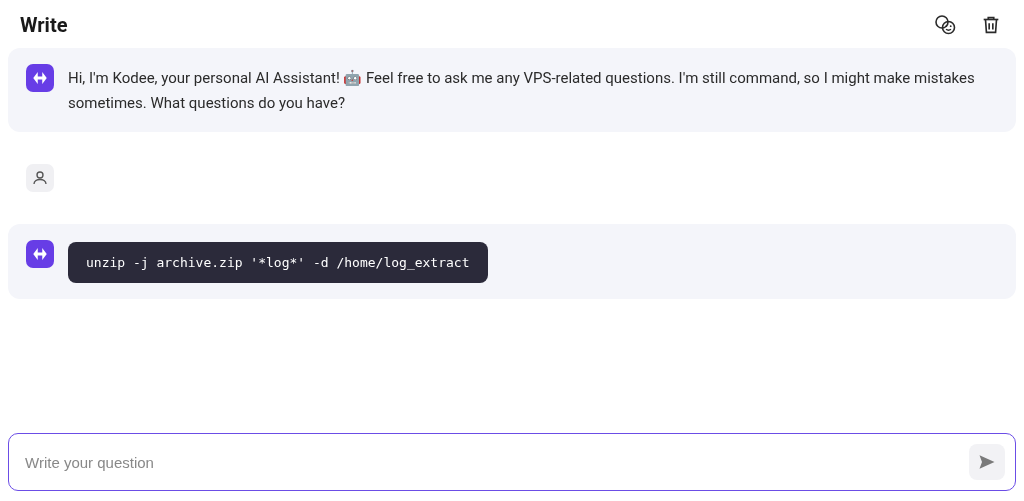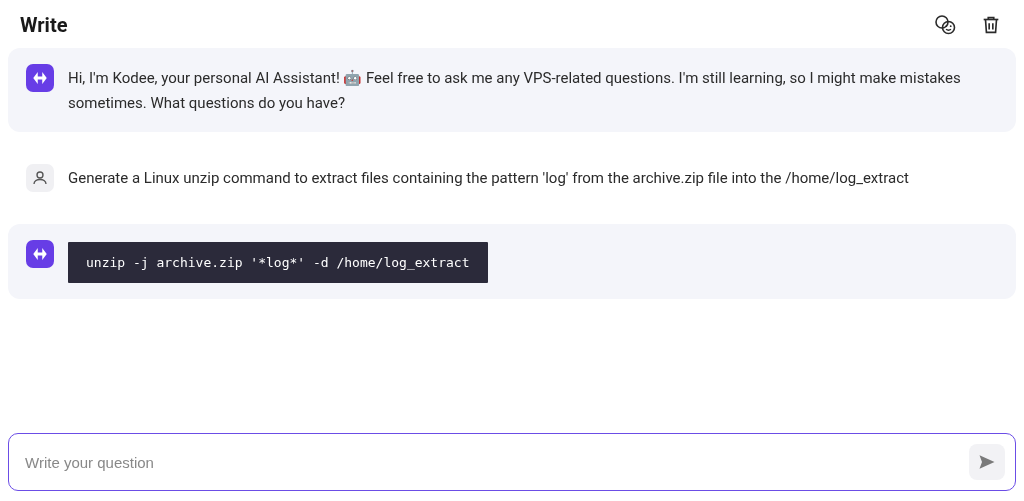--- a/index.html
+++ b/index.html
@@ -79,21 +79,21 @@
       line-height: 1.65;
       color: #2b2b2b;
       padding-top: 2px;
     }
     .code-block {
       background: #2b2a3a;
       color: #fff;
       font-family: ui-monospace, SFMono-Regular, Menlo, Monaco, Consolas, monospace;
       font-size: 13px;
       padding: 10px 18px;
-      border-radius: 1px;
+      border-radius: 8px;
       display: inline-block;
       white-space: nowrap;
     }
     .input-bar {
       margin: 10px 8px 10px 8px;
       border: 1.5px solid #6b4de6;
       border-radius: 10px;
       display: flex;
       align-items: center;
       padding: 10px 10px 10px 16px;
@@ -150,31 +150,30 @@
 </div>
 
 <div class="chat-area">
 
   <div class="msg-block assistant">
     <div class="avatar bot">
       <svg width="18" height="18" viewBox="0 0 24 24" fill="#fff">
         <path d="M3 12 L9 4 L9 10 L15 10 L15 4 L21 12 L15 20 L15 14 L9 14 L9 20 Z"></path>
       </svg>
     </div>
-    <div class="msg-text">Hi, I'm Kodee, your personal AI Assistant! 🤖 Feel free to ask me any VPS-related questions. I'm still learning, so I might make mistakes sometimes. What questions do you have?</div>
+    <div class="msg-text">Hi, I'm Kodee, your personal AI Assistant! 🤖 Feel free to ask me any VPS-related questions. I'm still command, so I might make mistakes sometimes. What questions do you have?</div>
   </div>
 
   <div class="msg-block user">
     <div class="avatar user-av">
       <svg width="18" height="18" viewBox="0 0 24 24" fill="none" stroke="#555" stroke-width="1.8">
         <circle cx="12" cy="8" r="4"></circle>
         <path d="M4 20c0-4 4-6 8-6s8 2 8 6"></path>
       </svg>
     </div>
-    <div class="msg-text">Generate a Linux unzip command to extract files containing the pattern 'log' from the archive.zip file into the /home/log_extract</div>
   </div>
 
   <div class="msg-block assistant">
     <div class="avatar bot">
       <svg width="18" height="18" viewBox="0 0 24 24" fill="#fff">
         <path d="M3 12 L9 4 L9 10 L15 10 L15 4 L21 12 L15 20 L15 14 L9 14 L9 20 Z"></path>
       </svg>
     </div>
     <div class="msg-text">
       <span class="code-block">unzip -j archive.zip '*log*' -d /home/log_extract</span>

